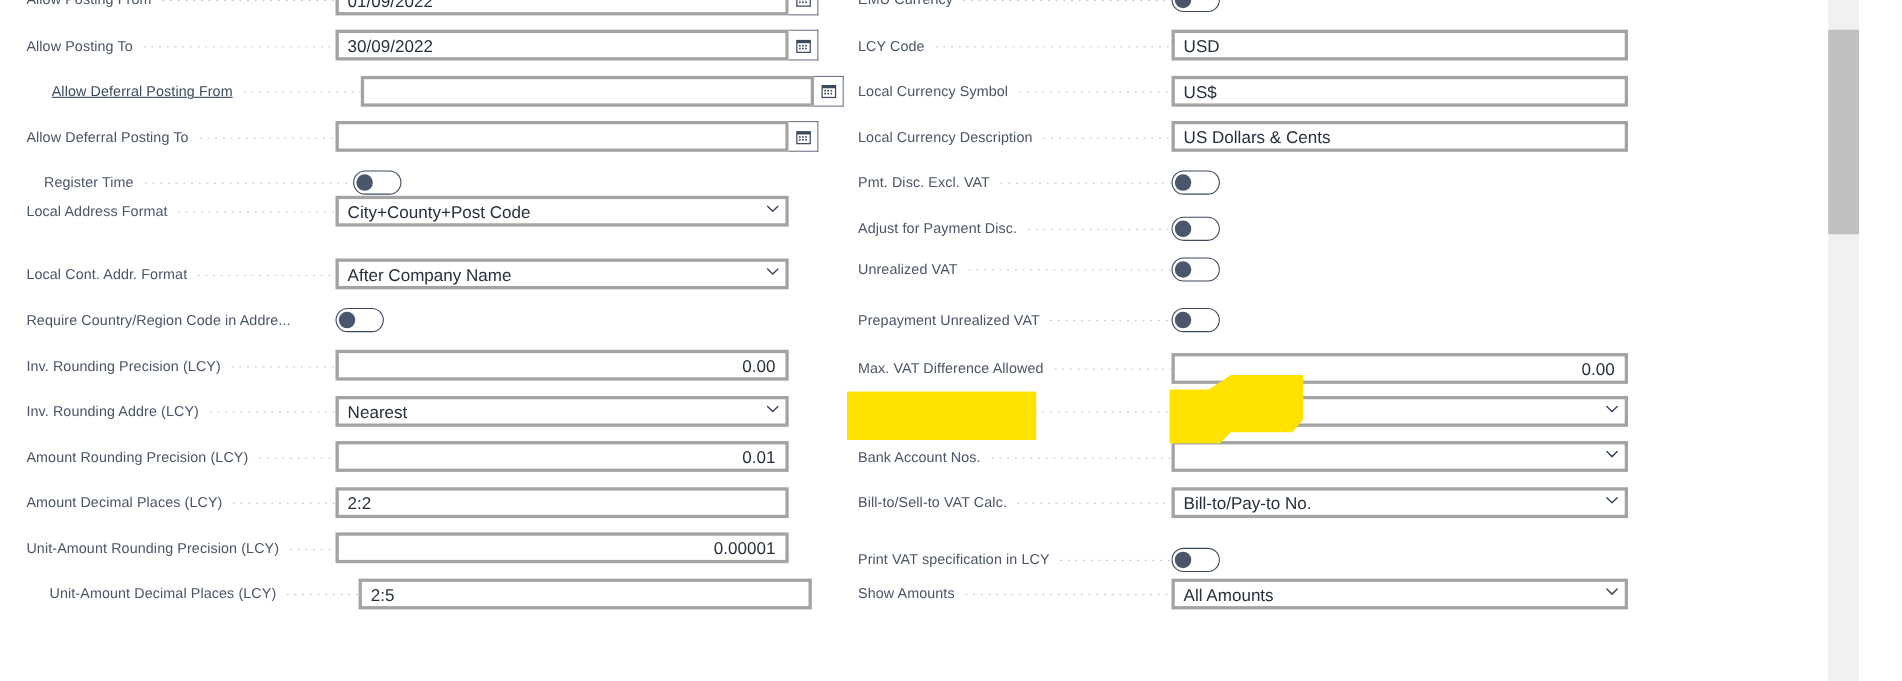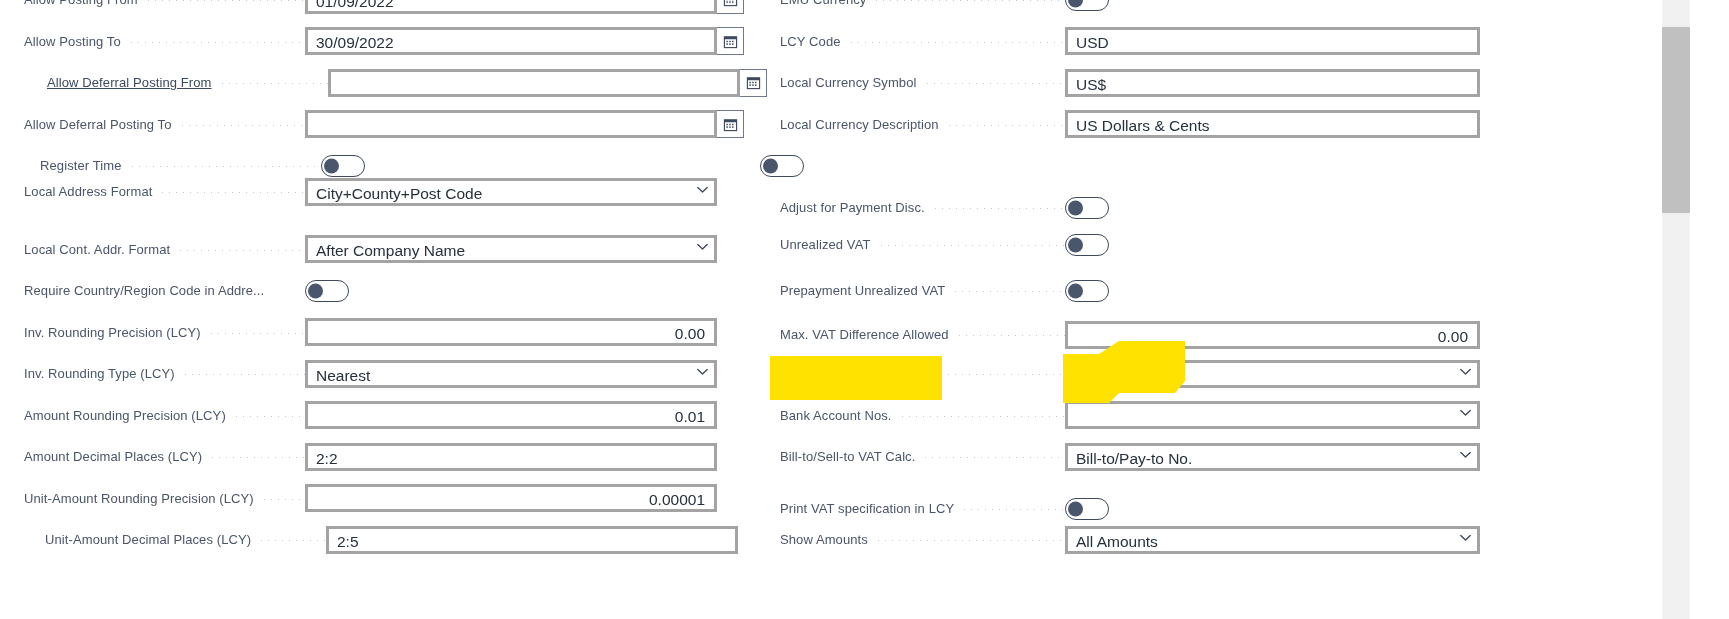--- a/index.html
+++ b/index.html
@@ -354,21 +354,21 @@
         <div class="lbl-wrap">
           <span class="lbl">Inv. Rounding Precision (LCY)</span>
           <span class="dots"></span>
         </div>
         <div class="field">
           <div class="inp num">0.00</div>
         </div>
       </div>
       <div class="row" style="top: 352.95px;">
         <div class="lbl-wrap">
-          <span class="lbl">Inv. Rounding Type (LCY)</span>
+          <span class="lbl">Inv. Rounding Addre (LCY)</span>
           <span class="dots"></span>
         </div>
         <div class="field">
           <div class="sel">
             <div class="inp">Nearest</div>
             <span class="chev">
               <svg width="11" height="7" viewBox="0 0 11 7">
                 <path d="M0.8 1 L5.5 5.6 L10.2 1" fill="none" stroke="#3d4a5c" stroke-width="1.35" stroke-linecap="round" stroke-linejoin="round"></path>
               </svg>
             </span>
@@ -446,20 +446,24 @@
       <div class="row" style="top: 103.65px;">
         <div class="lbl-wrap">
           <span class="lbl">Local Currency Description</span>
           <span class="dots"></span>
         </div>
         <div class="field">
           <div class="inp">US Dollars &amp; Cents</div>
         </div>
       </div>
       <div class="row" style="top: 145.2px;">
+        <div class="lbl-wrap">
+          <span class="lbl">Pmt. Disc. Excl. VAT</span>
+          <span class="dots"></span>
+        </div>
         <div class="field">
           <div class="toggle">
             <div class="knob"></div>
           </div>
         </div>
       </div>
       <div class="row" style="top: 186.75px;">
         <div class="lbl-wrap">
           <span class="lbl">Adjust for Payment Disc.</span>
           <span class="dots"></span>

